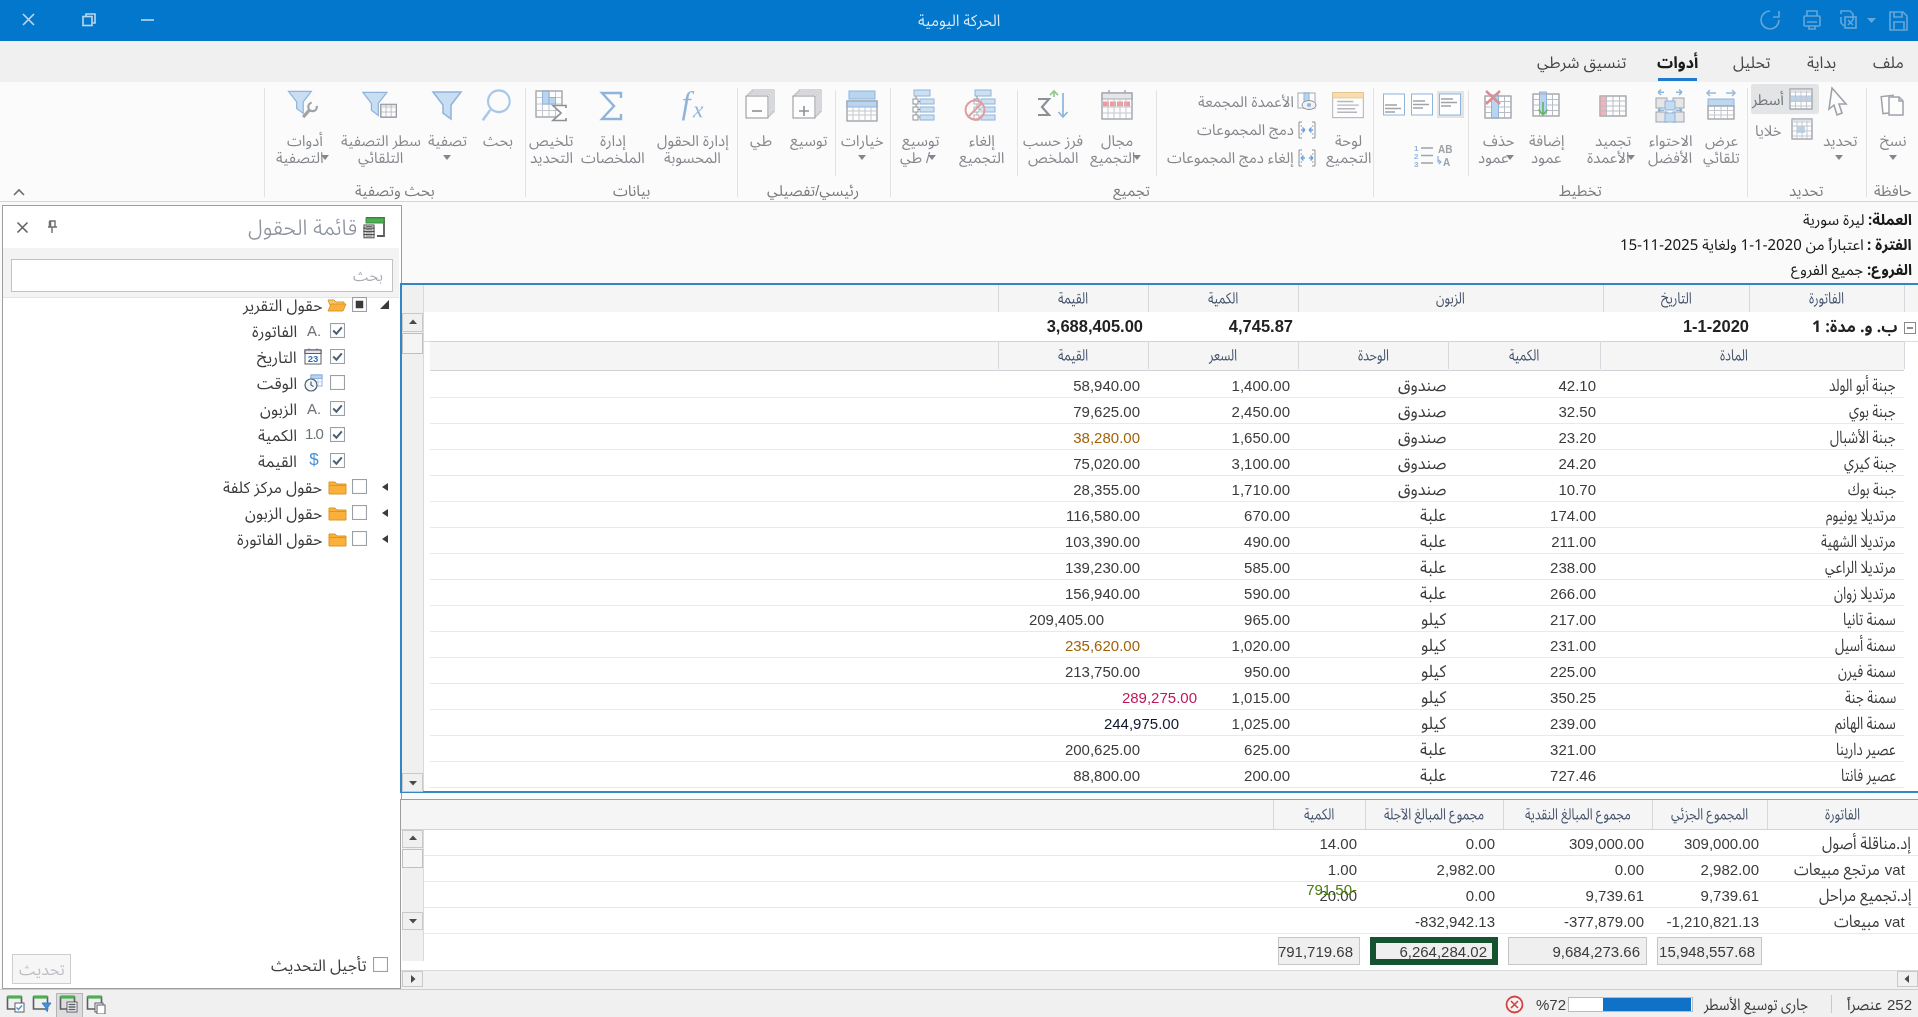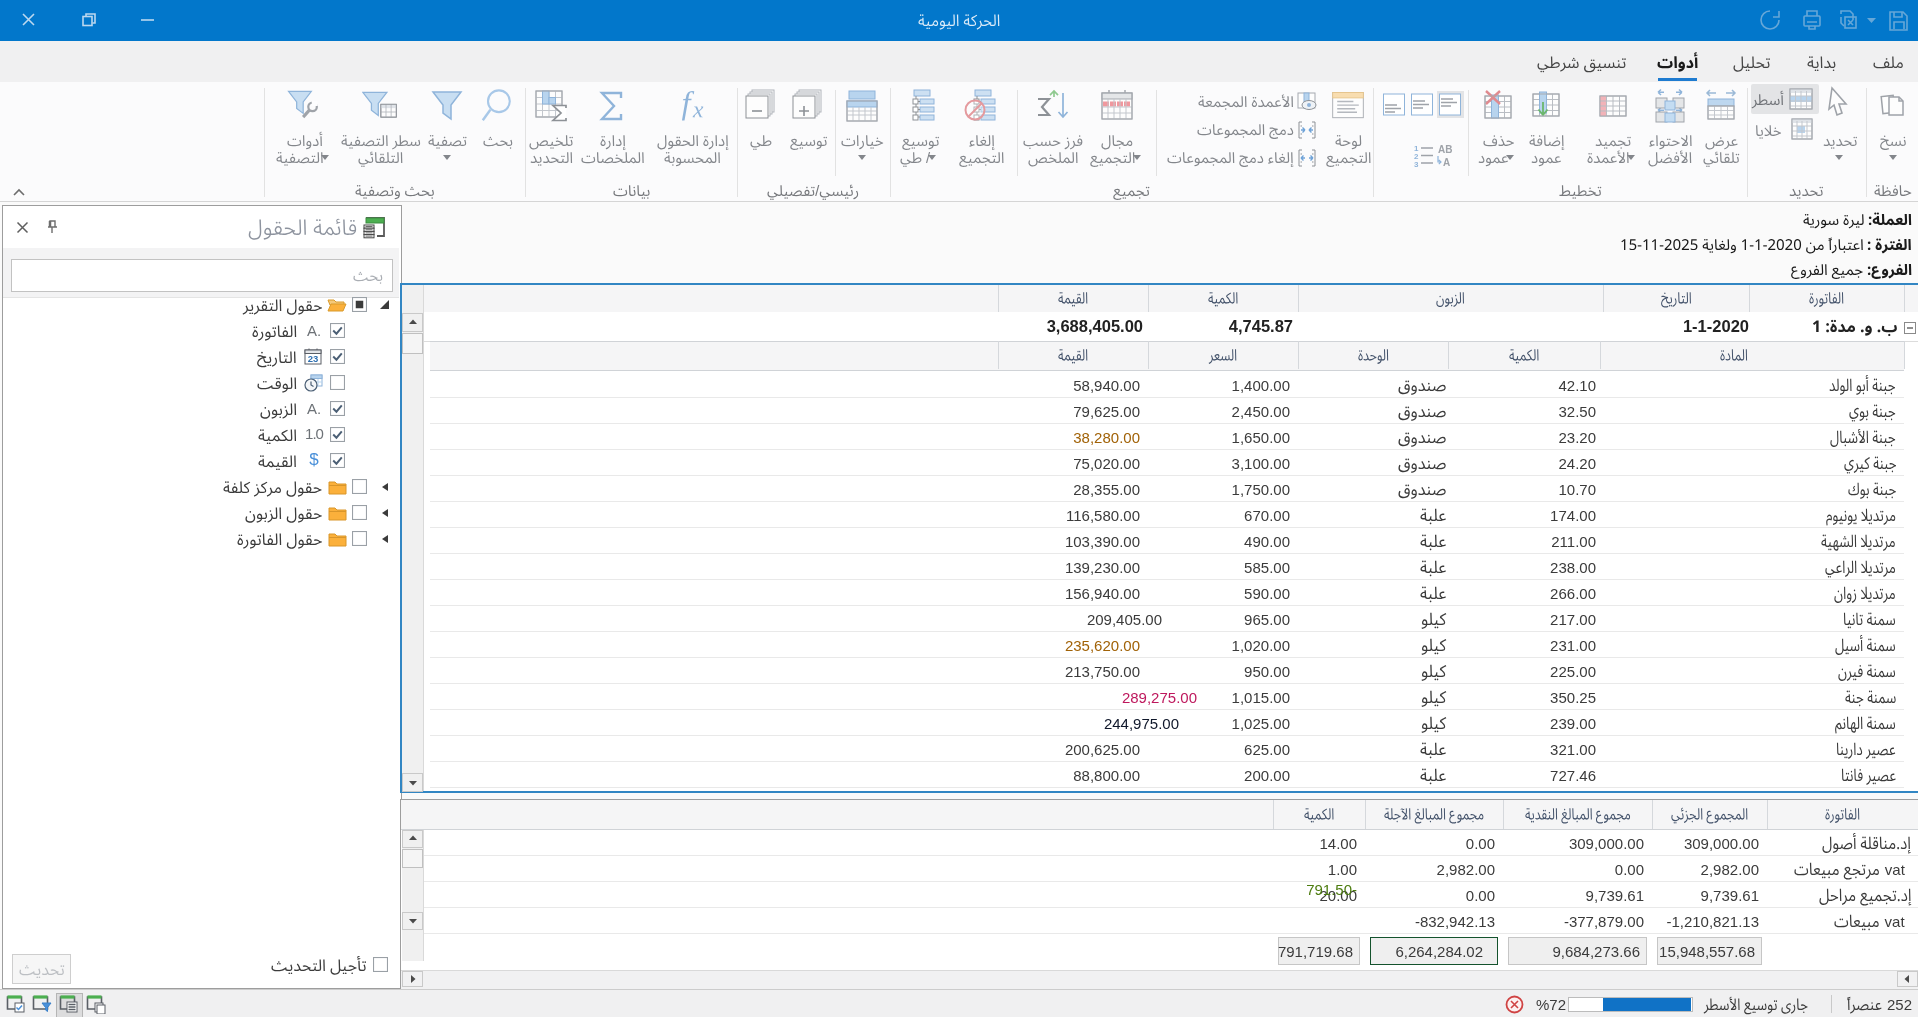--- a/index.html
+++ b/index.html
@@ -1967,21 +1967,21 @@
     <svg class="at" width="48.4" height="24" viewBox="0 0 48.4 24" style="overflow:visible;vertical-align:top">
       <g fill="#3b3b3b" transform="translate(0,18.0) scale(0.016150,-0.017000)">
         <use href="#g77" x="2096"></use>
         <use href="#g17" x="1753"></use>
         <use href="#ge" x="1221"></use>
         <use href="#g2f" x="774"></use>
         <use href="#g78" x="0"></use>
       </g>
     </svg>
   </div>
-<div style="position:absolute;left:1148px;top:476px;width:145px;height:26px;display:flex;align-items:center;justify-content:flex-end;font:15px 'Liberation Sans';color:#3b3b3b;direction:ltr;padding-right:3px;box-sizing:border-box;">1,750.00</div>
+<div style="position:absolute;left:1148px;top:476px;width:145px;height:26px;display:flex;align-items:center;justify-content:flex-end;font:15px 'Liberation Sans';color:#3b3b3b;direction:ltr;padding-right:3px;box-sizing:border-box;">1,710.00</div>
 <div style="position:absolute;left:998px;top:476px;width:145px;height:26px;display:flex;align-items:center;justify-content:flex-end;font:15px 'Liberation Sans';color:#3b3b3b;direction:ltr;padding-right:3px;box-sizing:border-box;">28,355.00</div>
 <div style="position:absolute;left:430px;top:527px;width:1474px;height:1px;background:#e9e9e9;"></div>
 <div style="position:absolute;left:1827px;top:502px;width:69px;height:26px;display:flex;align-items:center;justify-content:flex-start;">
     <svg class="at" width="70.0" height="24" viewBox="0 0 70.0 24" style="overflow:visible;vertical-align:top">
       <g fill="#3b3b3b" transform="translate(0,18.0) scale(0.013260,-0.017000)">
         <use href="#ga" x="4754"></use>
         <use href="#g4" x="4358"></use>
         <use href="#g10" x="4059"></use>
         <use href="#ge" x="3527"></use>
         <use href="#gf" x="3228"></use>
@@ -2128,21 +2128,21 @@
     <svg class="at" width="25.1" height="24" viewBox="0 0 25.1 24" style="overflow:visible;vertical-align:top">
       <g fill="#3b3b3b" transform="translate(0,18.0) scale(0.016150,-0.017000)">
         <use href="#g5" x="1145"></use>
         <use href="#g8" x="772"></use>
         <use href="#gb" x="472"></use>
         <use href="#g9" x="0"></use>
       </g>
     </svg>
   </div>
 <div style="position:absolute;left:1148px;top:606px;width:145px;height:26px;display:flex;align-items:center;justify-content:flex-end;font:15px 'Liberation Sans';color:#3b3b3b;direction:ltr;padding-right:3px;box-sizing:border-box;">965.00</div>
-<div style="position:absolute;left:1020px;top:606px;width:145px;height:26px;display:flex;align-items:center;justify-content:flex-end;font:15px 'Liberation Sans';color:#3b3b3b;direction:ltr;padding-right:3px;box-sizing:border-box;">209,405.00</div>
+<div style="position:absolute;left:962px;top:606px;width:145px;height:26px;display:flex;align-items:center;justify-content:flex-end;font:15px 'Liberation Sans';color:#3b3b3b;direction:ltr;padding-right:3px;box-sizing:border-box;">209,405.00</div>
 <div style="position:absolute;left:430px;top:657px;width:1474px;height:1px;background:#e9e9e9;"></div>
 <div style="position:absolute;left:1836px;top:632px;width:60px;height:26px;display:flex;align-items:center;justify-content:flex-start;">
     <svg class="at" width="60.6" height="24" viewBox="0 0 60.6 24" style="overflow:visible;vertical-align:top">
       <g fill="#3b3b3b" transform="translate(0,18.0) scale(0.013260,-0.017000)">
         <use href="#g32" x="3789"></use>
         <use href="#g25" x="3211"></use>
         <use href="#g17" x="2868"></use>
         <use href="#g6" x="2382"></use>
         <use href="#g7" x="2122"></use>
         <use href="#g31" x="1887"></use>
@@ -2518,21 +2518,21 @@
         <use href="#g2d" x="0"></use>
       </g>
     </svg>
   </div>
 <div style="position:absolute;left:1652px;top:908px;width:110px;height:26px;display:flex;align-items:center;justify-content:flex-end;font:15px 'Liberation Sans';color:#3b3b3b;direction:ltr;padding-right:3px;box-sizing:border-box;">-1,210,821.13</div>
 <div style="position:absolute;left:1503px;top:908px;width:144px;height:26px;display:flex;align-items:center;justify-content:flex-end;font:15px 'Liberation Sans';color:#3b3b3b;direction:ltr;padding-right:3px;box-sizing:border-box;">-377,879.00</div>
 <div style="position:absolute;left:1365px;top:908px;width:133px;height:26px;display:flex;align-items:center;justify-content:flex-end;font:15px 'Liberation Sans';color:#3b3b3b;direction:ltr;padding-right:3px;box-sizing:border-box;">-832,942.13</div>
 <div style="position:absolute;left:1273px;top:876px;width:87px;height:26px;display:flex;align-items:center;justify-content:flex-end;font:15px 'Liberation Sans';color:#4d7c0f;direction:ltr;padding-right:3px;box-sizing:border-box;">791.50-</div>
 <div style="position:absolute;left:1657px;top:937px;width:105px;height:28px;background:#efefef;border:1px solid #c6c6c6;box-sizing:border-box;display:flex;align-items:center;justify-content:flex-end;font:15px 'Liberation Sans';color:#3b3b3b;direction:ltr;padding-right:6px;">15,948,557.68</div>
 <div style="position:absolute;left:1508px;top:937px;width:139px;height:28px;background:#efefef;border:1px solid #c6c6c6;box-sizing:border-box;display:flex;align-items:center;justify-content:flex-end;font:15px 'Liberation Sans';color:#3b3b3b;direction:ltr;padding-right:6px;">9,684,273.66</div>
-<div style="position:absolute;left:1370px;top:937px;width:128px;height:28px;background:#efefef;border:1px solid #14532d;box-sizing:border-box;display:flex;align-items:center;justify-content:flex-end;font:15px 'Liberation Sans';color:#3b3b3b;direction:ltr;padding-right:14px;">6,264,284.02</div>
+<div style="position:absolute;left:1370px;top:937px;width:128px;height:28px;background:#efefef;border:6px solid #14532d;box-sizing:border-box;display:flex;align-items:center;justify-content:flex-end;font:15px 'Liberation Sans';color:#3b3b3b;direction:ltr;padding-right:5px;">6,264,284.02</div>
 <div style="position:absolute;left:1278px;top:937px;width:82px;height:28px;background:#efefef;border:1px solid #c6c6c6;box-sizing:border-box;display:flex;align-items:center;justify-content:flex-end;font:15px 'Liberation Sans';color:#3b3b3b;direction:ltr;padding-right:6px;">791,719.68</div>
 <div style="position:absolute;left:401px;top:970px;width:1517px;height:18px;background:#f1f1f2;border-top:1px solid #d9d9d9;"></div>
 <div style="position:absolute;left:402px;top:971px;width:21px;height:16px;background:#f1f1f2;border:1px solid #c9c9c9;box-sizing:border-box;display:flex;align-items:center;justify-content:center;">
     <svg width="12" height="12" viewBox="0 0 12 12">
       <polygon points="4,2 8.5,6 4,10" fill="#4a4a4a"></polygon>
     </svg>
   </div>
 <div style="position:absolute;left:1897px;top:971px;width:21px;height:16px;background:#f1f1f2;border:1px solid #c9c9c9;box-sizing:border-box;display:flex;align-items:center;justify-content:center;">
     <svg width="12" height="12" viewBox="0 0 12 12">
       <polygon points="7,2 2.5,6 7,10" fill="#4a4a4a"></polygon>

